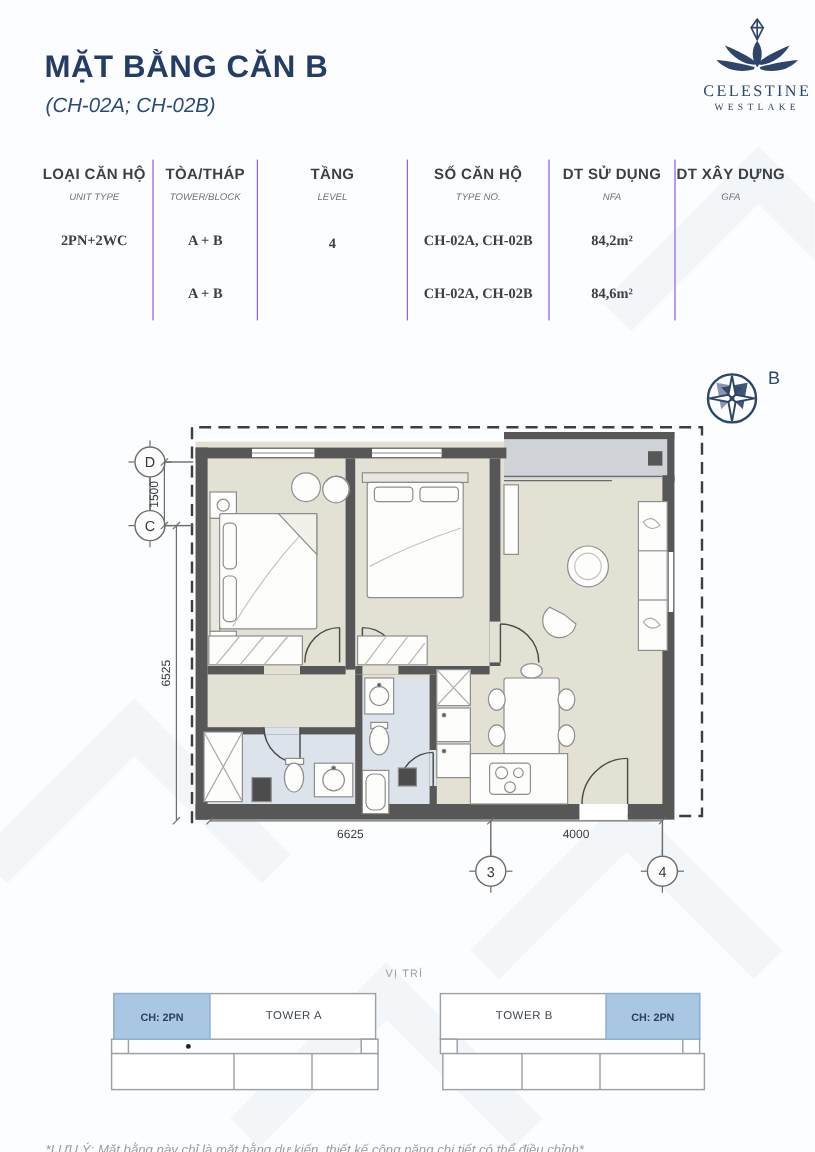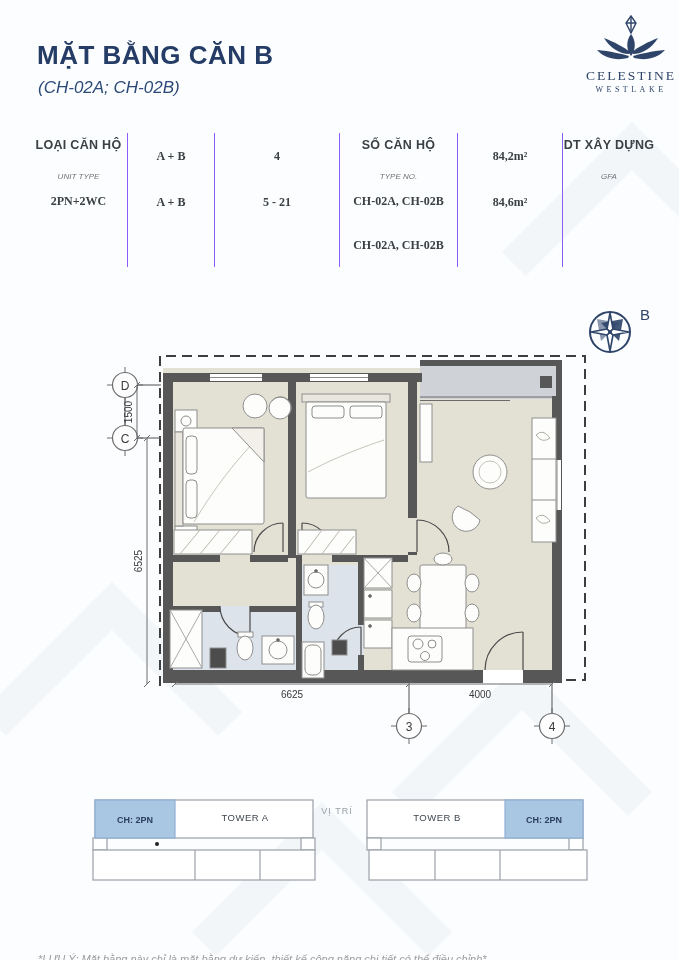--- a/index.html
+++ b/index.html
@@ -21,28 +21,28 @@
   .logo{position:absolute;left:576px;top:14px;width:110px;text-align:center;color:#2e4469;}
   .logo svg{display:block;margin:0 auto;}
   .logo .brand{font-family:"Liberation Serif", serif;font-size:13.5px;letter-spacing:2px;margin-top:2px;}
   .logo .brand-sub{font-family:"Liberation Serif", serif;font-size:8px;letter-spacing:3.5px;margin-top:1px;}
   
   .spec-table{position:absolute;left:30px;top:133px;width:625px;height:134px;display:flex;}
   .spec-col{box-sizing:border-box;border-right:1px solid #8b5cf6;display:flex;flex-direction:column;}
   .spec-col.last{border-right:none;}
   .spec-col .th{height:42px;text-align:center;padding-top:5px;}
   .spec-col .vi{font-size:12.5px;font-weight:bold;color:#3b4044;letter-spacing:.3px;}
-  .spec-col .en{font-size:8px;font-style:italic;color:#6e7378;margin-top:20px;}
+  .spec-col .en{font-size:8px;font-style:italic;color:#6e7378;margin-top:8px;}
   .spec-col .cell{height:46px;display:flex;align-items:center;justify-content:center;
                   font-size:12px;font-weight:bold;color:#3b4044;font-family:Liberation Serif, serif;}
   
   .plan{position:absolute;left:70px;top:340px;}
   .compass{position:absolute;left:578px;top:296px;}
   
-  .towers{position:absolute;left:85px;top:794px;}
+  .towers{position:absolute;left:85px;top:822px;}
   .vitri{position:absolute;left:313px;top:806px;width:48px;text-align:center;
          font-size:9px;letter-spacing:1px;color:#9aa0a6;}
   
   .footnote{position:absolute;left:38px;top:921px;font-size:11px;font-style:italic;color:#9c9c9c;margin-top:32px;}
   text{font-family:"Liberation Sans", sans-serif;}
 </style>
 </head>
 <body>
 
 <div class="wm" style="left:20px;top:620px;"></div>
@@ -74,36 +74,47 @@
 <div class="spec-table">
   <div class="spec-col" style="width:98px;">
     <div class="th">
         <div class="vi">LOẠI CĂN HỘ</div>
       <div class="en">UNIT TYPE</div>
       </div>
     <div class="cell">2PN+2WC</div>
     <div class="cell"></div>
   </div>
   <div class="spec-col" style="width:87px;">
+    <div class="th">
+        <div class="vi">TÒA/THÁP</div>
+      <div class="en">TOWER/BLOCK</div>
+      </div>
     <div class="cell">A + B</div>
     <div class="cell">A + B</div>
   </div>
   <div class="spec-col" style="width:125px;">
+    <div class="th">
+        <div class="vi">TẦNG</div>
+      <div class="en">LEVEL</div>
+      </div>
     <div class="cell">4</div>
-    <div class="cell">5 - 21</div>
   </div>
   <div class="spec-col" style="width:118px;">
     <div class="th">
         <div class="vi">SỐ CĂN HỘ</div>
       <div class="en">TYPE NO.</div>
       </div>
     <div class="cell">CH-02A, CH-02B</div>
     <div class="cell">CH-02A, CH-02B</div>
   </div>
   <div class="spec-col" style="width:105px;">
+    <div class="th">
+        <div class="vi">DT SỬ DỤNG</div>
+      <div class="en">NFA</div>
+      </div>
     <div class="cell">84,2m²</div>
     <div class="cell">84,6m²</div>
   </div>
   <div class="spec-col last" style="width:92px;">
     <div class="th">
         <div class="vi">DT XÂY DỰNG</div>
       <div class="en">GFA</div>
       </div>
     <div class="cell"></div>
     <div class="cell"></div>

